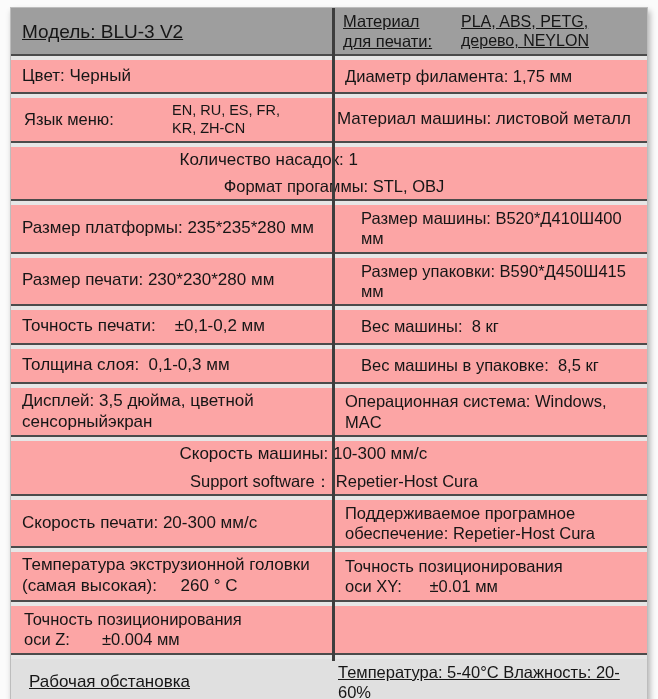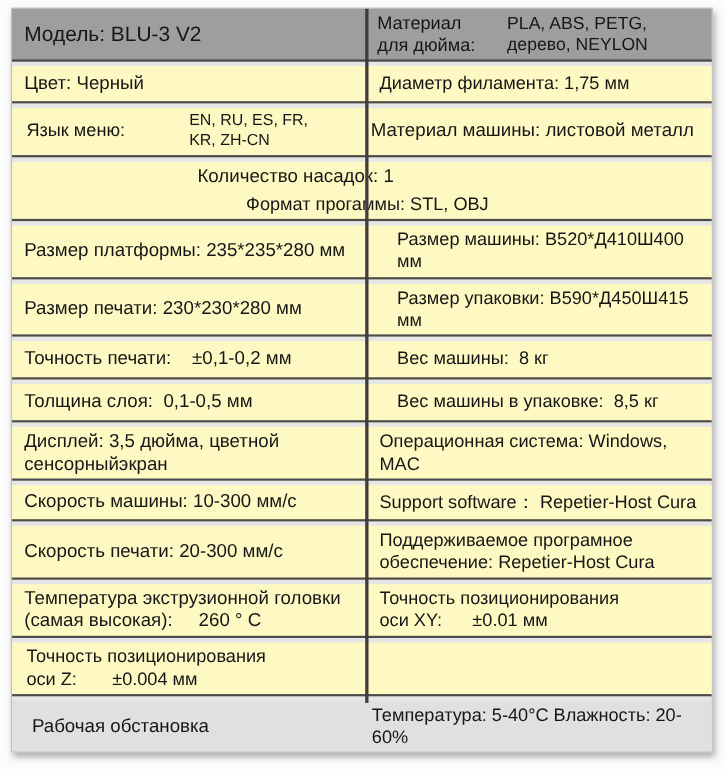--- a/index.html
+++ b/index.html
@@ -20,21 +20,21 @@
     position: relative;
     width: 638px;
     box-sizing: border-box;
     border: 1px solid #bdbdbd;
     background: #e6e6e6;
     box-shadow: 2px 4px 6px rgba(0,0,0,0.30);
   }
   .row {
     display: flex;
     align-items: center;
-    background: #fef9c3;
+    background: #fca5a5;
     border-bottom: 2px solid #4b4b4b;
     margin-bottom: 4px;
   }
   .row.header-row { background: #9e9e9e; }
   .row.footer-row {
     background: #e0e0e0;
     border-bottom: none;
     margin-bottom: 0;
   }
   .cell {
@@ -56,42 +56,42 @@
   .footer-row .cell-right { font-size: 16.5px; padding-left: 6px; padding-right: 2px; }
   .v-divider {
     position: absolute;
     left: 321px;
     top: 0;
     bottom: 44px;
     width: 3px;
     background: #3d3d3d;
   }
   
-  .mh44 { min-height: 44px; }
+  .mh44 { min-height: 44px; text-decoration: underline; }
   .mh32 { min-height: 32px; }
   .mh38 { min-height: 38px; }
   .mh30 { min-height: 30px; flex-direction: column; }
   .mh33 { min-height: 33px; gap: 16px; }
   .mh40 { min-height: 40px; }
-  .mh31 { min-height: 31px; }
+  .mh31 { min-height: 31px; flex-direction: column; }
   .mh39 { min-height: 39px; }
   .mh46 { min-height: 46px; justify-content: center; }
   .mh47 { min-height: 47px; }
 </style>
 </head>
 <body>
 
 <div class="page">
   <div class="spec-table">
 
     <div class="row header-row mh44">
       <div class="cell cell-left">Модель: BLU-3 V2</div>
       <div class="cell cell-right">
         <span class="hdr-label">Материал
-для дюйма:</span>
+для печати:</span>
         <span class="hdr-value">PLA, ABS, PETG,
 дерево, NEYLON</span>
       </div>
     </div>
 
     <div class="row mh32">
       <div class="cell cell-left">Цвет: Черный</div>
       <div class="cell cell-right">Диаметр филамента: 1,75 мм</div>
     </div>
 
@@ -119,21 +119,21 @@
       <div class="cell cell-left">Размер печати: 230*230*280 мм</div>
       <div class="cell cell-right">Размер упаковки: В590*Д450Ш415 мм</div>
     </div>
 
     <div class="row mh33">
       <div class="cell cell-left">Точность печати:    ±0,1-0,2 мм</div>
       <div class="cell cell-right">Вес машины:  8 кг</div>
     </div>
 
     <div class="row mh33">
-      <div class="cell cell-left">Толщина слоя:  0,1-0,5 мм</div>
+      <div class="cell cell-left">Толщина слоя:  0,1-0,3 мм</div>
       <div class="cell cell-right">Вес машины в упаковке:  8,5 кг</div>
     </div>
 
 
     <div class="row mh40">
       <div class="cell cell-left">Дисплей: 3,5 дюйма, цветной
 сенсорныйэкран</div>
       <div class="cell cell-right">Операционная система: Windows, MAC</div>
     </div>
 

